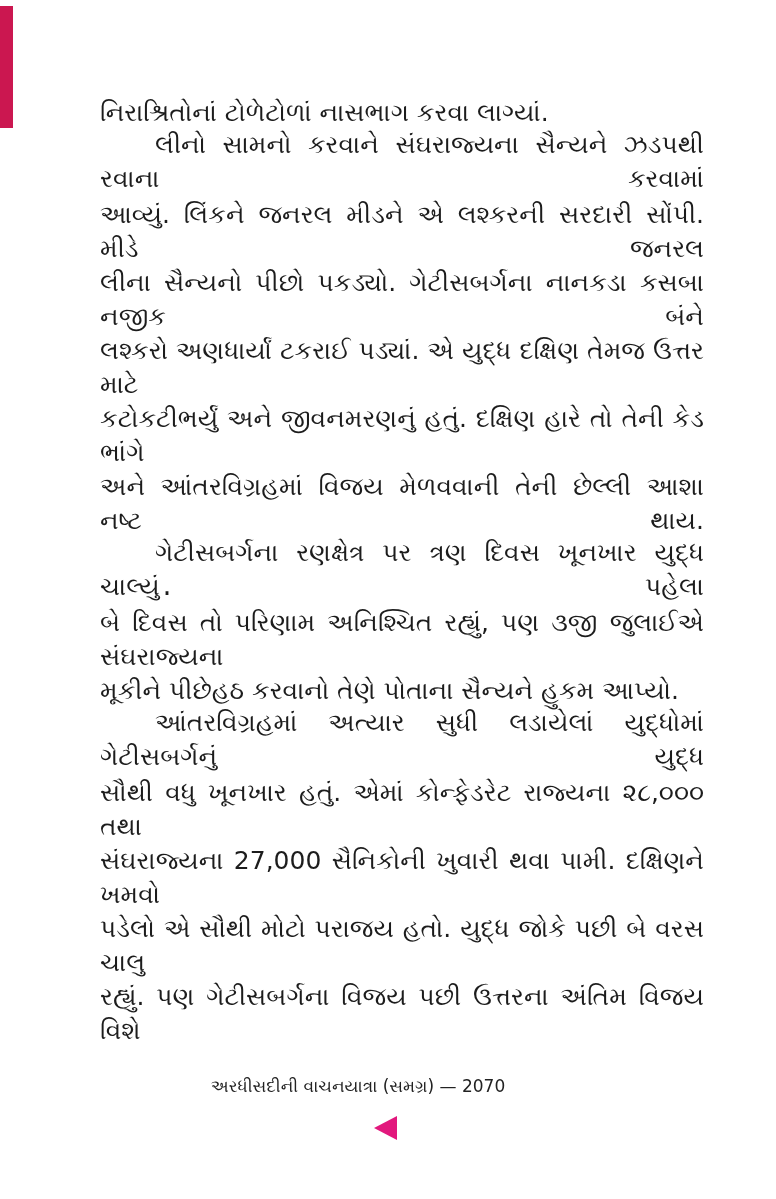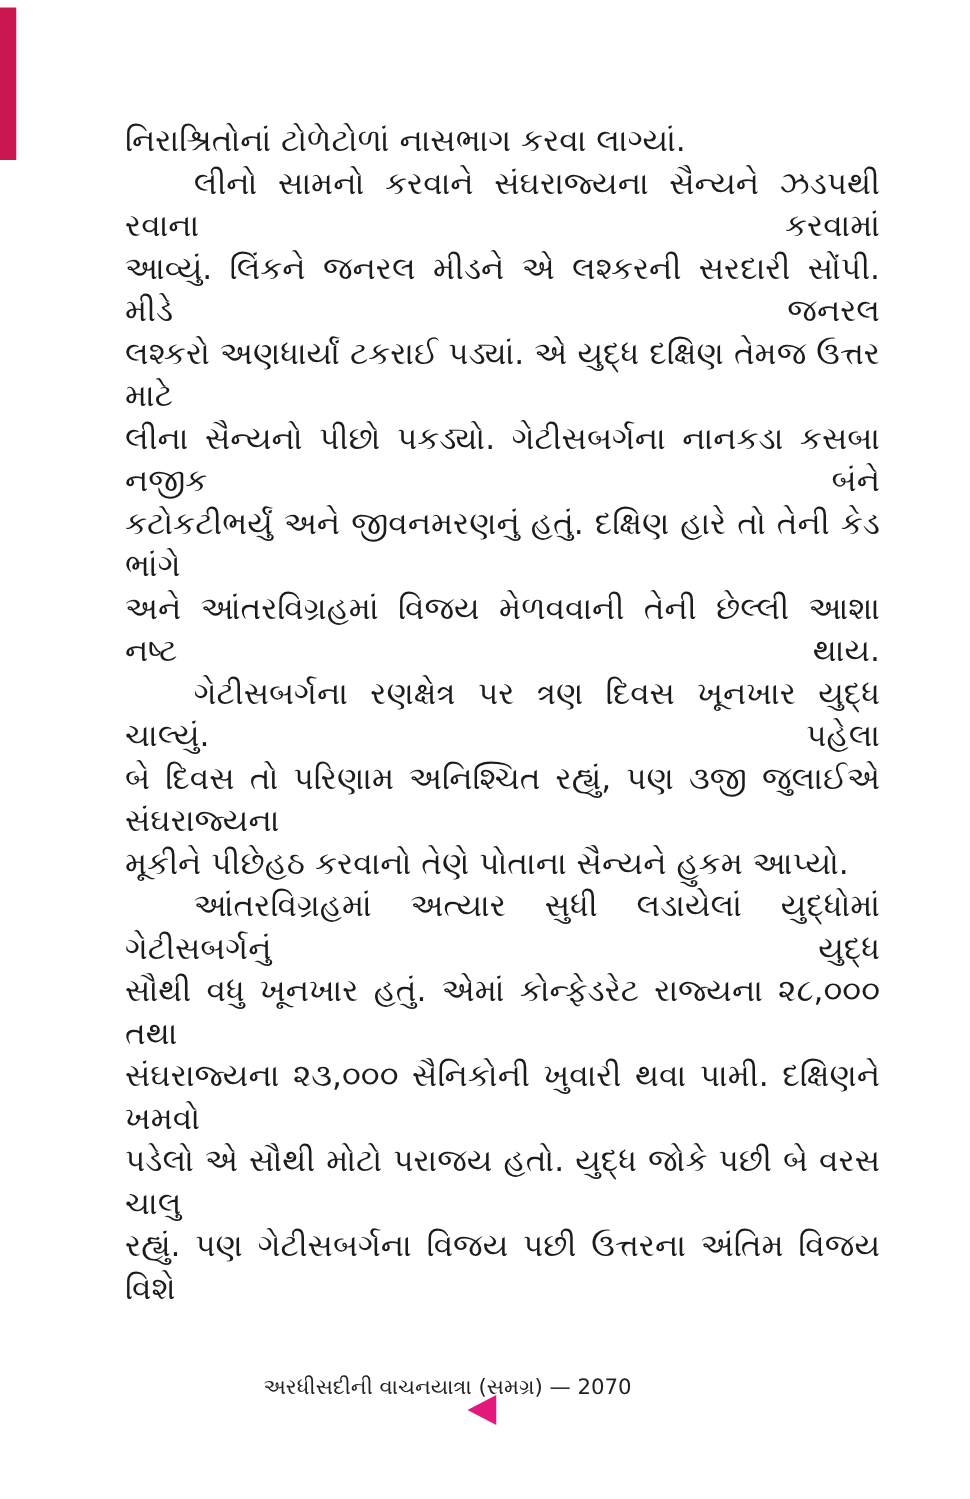--- a/index.html
+++ b/index.html
@@ -30,24 +30,24 @@
   .para { margin: 0; padding: 0; }
   .line {
     text-align: justify;
     text-align-last: justify;
     white-space: normal;
   }
   .line.last {
     text-align: left;
     text-align-last: left;
   }
-  .para.indent .line:first-child { text-indent: 55px; }
+  .para.indent .line:first-child { text-indent: 55px; font-family: Liberation Mono, monospace; }
   .footer {
     position: absolute;
-    left: 0; top: 1100px;
+    left: 0; top: 1076px;
     width: 716px;
     text-align: center;
     font-size: 17px;
     color: #222222;
   }
   .nav-triangle {
     position: absolute;
     left: 374px; top: 1116px;
     width: 0; height: 0;
     border-top: 12px solid transparent;
@@ -62,34 +62,34 @@
 
   <div class="edge-bar" style="background: rgb(203, 23, 80);"></div>
 
   <div class="text-block" id="text-block">
       <div class="para">
         <div class="line last">નિરાશ્રિતોનાં ટોળેટોળાં નાસભાગ કરવા લાગ્યાં.</div>
       </div>
       <div class="para indent">
         <div class="line">લીનો સામનો કરવાને સંઘરાજ્યના સૈન્યને ઝડપથી રવાના કરવામાં</div>
         <div class="line">આવ્યું. લિંકને જનરલ મીડને એ લશ્કરની સરદારી સોંપી. મીડે જનરલ</div>
+        <div class="line">લીના સૈન્યનો પીછો પકડ્યો. ગેટીસબર્ગના નાનકડા કસબા નજીક બંને</div>
         <div class="line">લશ્કરો અણધાર્યાં ટકરાઈ પડ્યાં. એ યુદ્ધ દક્ષિણ તેમજ ઉત્તર માટે</div>
-        <div class="line">લીના સૈન્યનો પીછો પકડ્યો. ગેટીસબર્ગના નાનકડા કસબા નજીક બંને</div>
         <div class="line">કટોકટીભર્યું અને જીવનમરણનું હતું. દક્ષિણ હારે તો તેની કેડ ભાંગે</div>
         <div class="line">અને આંતરવિગ્રહમાં વિજય મેળવવાની તેની છેલ્લી આશા નષ્ટ થાય.</div>
       </div>
       <div class="para indent">
         <div class="line">ગેટીસબર્ગના રણક્ષેત્ર પર ત્રણ દિવસ ખૂનખાર યુદ્ધ ચાલ્યું. પહેલા</div>
         <div class="line">બે દિવસ તો પરિણામ અનિશ્ચિત રહ્યું, પણ ૩જી જુલાઈએ સંઘરાજ્યના</div>
         <div class="line last">મૂકીને પીછેહઠ કરવાનો તેણે પોતાના સૈન્યને હુકમ આપ્યો.</div>
       </div>
       <div class="para indent">
         <div class="line">આંતરવિગ્રહમાં અત્યાર સુધી લડાયેલાં યુદ્ધોમાં ગેટીસબર્ગનું યુદ્ધ</div>
         <div class="line">સૌથી વધુ ખૂનખાર હતું. એમાં કોન્ફેડરેટ રાજ્યના ૨૮,૦૦૦ તથા</div>
-        <div class="line">સંઘરાજ્યના ૨૩,૦૦૦ સૈનિકોની ખુવારી થવા પામી. દક્ષિણને ખમવો</div>
+        <div class="line">સંઘરાજ્યના 27,000 સૈનિકોની ખુવારી થવા પામી. દક્ષિણને ખમવો</div>
         <div class="line">પડેલો એ સૌથી મોટો પરાજય હતો. યુદ્ધ જોકે પછી બે વરસ ચાલુ</div>
         <div class="line">રહ્યું. પણ ગેટીસબર્ગના વિજય પછી ઉત્તરના અંતિમ વિજય વિશે</div>
       </div>
     </div>
 
   <div class="footer">અરધીસદીની વાચનયાત્રા (સમગ્ર) — 2070</div>
 
   <div class="nav-triangle" style="border-right-color: rgb(226, 24, 125);"></div>
 
 </div>

